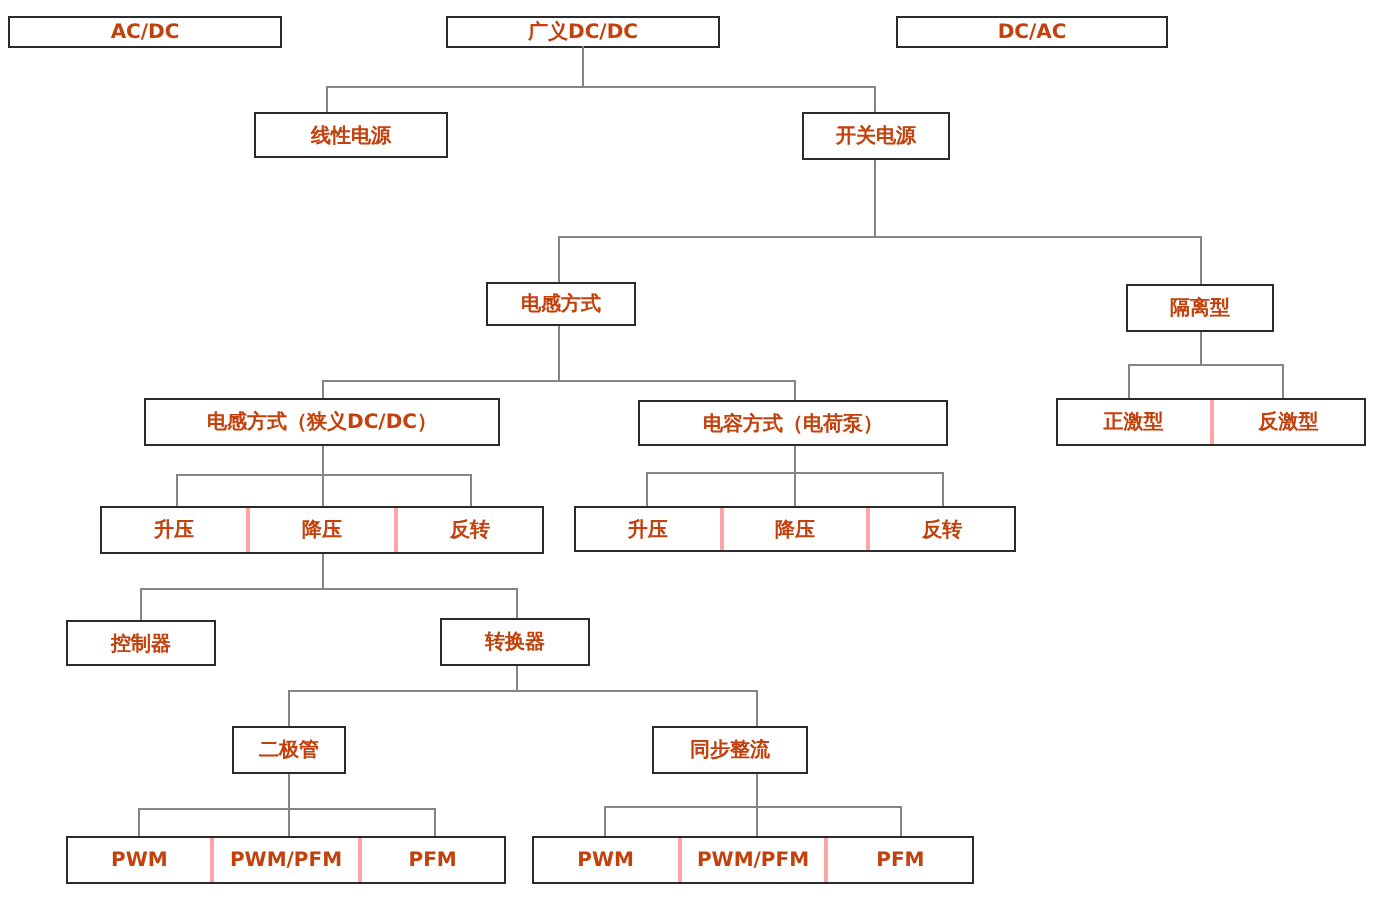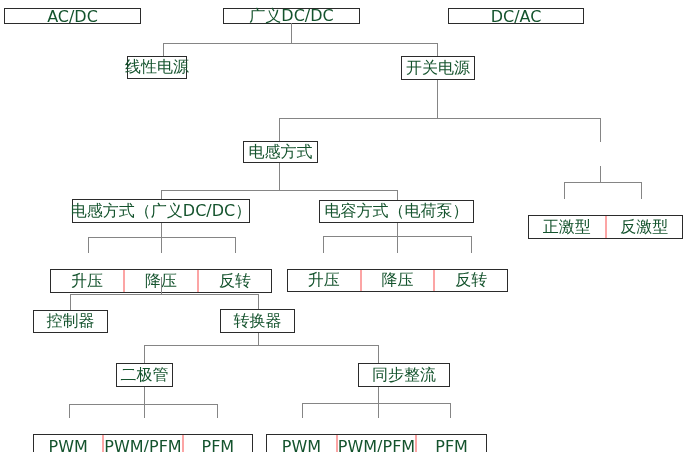--- a/index.html
+++ b/index.html
@@ -1,41 +1,42 @@
 <!DOCTYPE html>
 <html><head>
 <meta charset="utf-8">
 <style>
   html,body{margin:0;padding:0;background:#fff;}
   .canvas{position:relative;width:692px;height:452px;background:#ffffff;overflow:hidden;
           font-family:"DejaVu Sans","Liberation Sans",sans-serif;}
   .node{position:absolute;background:#ffffff;border:1px solid #2b2b2b;box-sizing:border-box;
         display:flex;align-items:center;justify-content:center;
-        font-size:16px;font-weight:normal;color:#14532d;white-space:nowrap;}
-  .group{padding:0;margin-top:16px;}
+        font-size:10px;font-weight:bold;color:#c2410c;white-space:nowrap;}
+  .group{padding:0;}
   .cell{flex:1;display:flex;align-items:center;justify-content:center;
         border-left:2px solid #fca5a5;height:100%;}
   .cell:first-child{border-left:none;}
   .line{position:absolute;background:#858585;}
 </style>
 </head>
 <body>
 
 <div class="canvas">
 
   <div class="node" style="left:4px;top:8px;width:137px;height:16px">AC/DC</div>
   <div class="node" style="left:223px;top:8px;width:137px;height:16px">广义DC/DC</div>
   <div class="node" style="left:448px;top:8px;width:136px;height:16px">DC/AC</div>
 
-  <div class="node" style="left:127px;top:56px;width:60px;height:23px">线性电源</div>
+  <div class="node" style="left:127px;top:56px;width:97px;height:23px">线性电源</div>
   <div class="node" style="left:401px;top:56px;width:74px;height:24px">开关电源</div>
 
   <div class="node" style="left:243px;top:141px;width:75px;height:22px">电感方式</div>
+  <div class="node" style="left:563px;top:142px;width:74px;height:24px">隔离型</div>
 
-  <div class="node" style="left:72px;top:199px;width:178px;height:24px">电感方式（广义DC/DC）</div>
+  <div class="node" style="left:72px;top:199px;width:178px;height:24px">电感方式（狭义DC/DC）</div>
   <div class="node" style="left:319px;top:200px;width:155px;height:23px">电容方式（电荷泵）</div>
   <div class="node group" style="left:528px;top:199px;width:155px;height:24px">
     <div class="cell">正激型</div>
     <div class="cell">反激型</div>
   </div>
 
   <div class="node group" style="left:50px;top:253px;width:222px;height:24px">
     <div class="cell">升压</div>
     <div class="cell">降压</div>
     <div class="cell">反转</div>
@@ -43,21 +44,21 @@
   <div class="node group" style="left:287px;top:253px;width:221px;height:23px">
     <div class="cell">升压</div>
     <div class="cell">降压</div>
     <div class="cell">反转</div>
   </div>
 
   <div class="node" style="left:220px;top:309px;width:75px;height:24px">转换器</div>
   <div class="node" style="left:33px;top:310px;width:75px;height:23px">控制器</div>
 
   <div class="node" style="left:116px;top:363px;width:57px;height:24px">二极管</div>
-  <div class="node" style="left:358px;top:363px;width:92px;height:24px">同步整流</div>
+  <div class="node" style="left:326px;top:363px;width:78px;height:24px">同步整流</div>
 
   <div class="node group" style="left:33px;top:418px;width:220px;height:24px">
     <div class="cell">PWM</div>
     <div class="cell">PWM/PFM</div>
     <div class="cell">PFM</div>
   </div>
   <div class="node group" style="left:266px;top:418px;width:221px;height:24px">
     <div class="cell">PWM</div>
     <div class="cell">PWM/PFM</div>
     <div class="cell">PFM</div>

